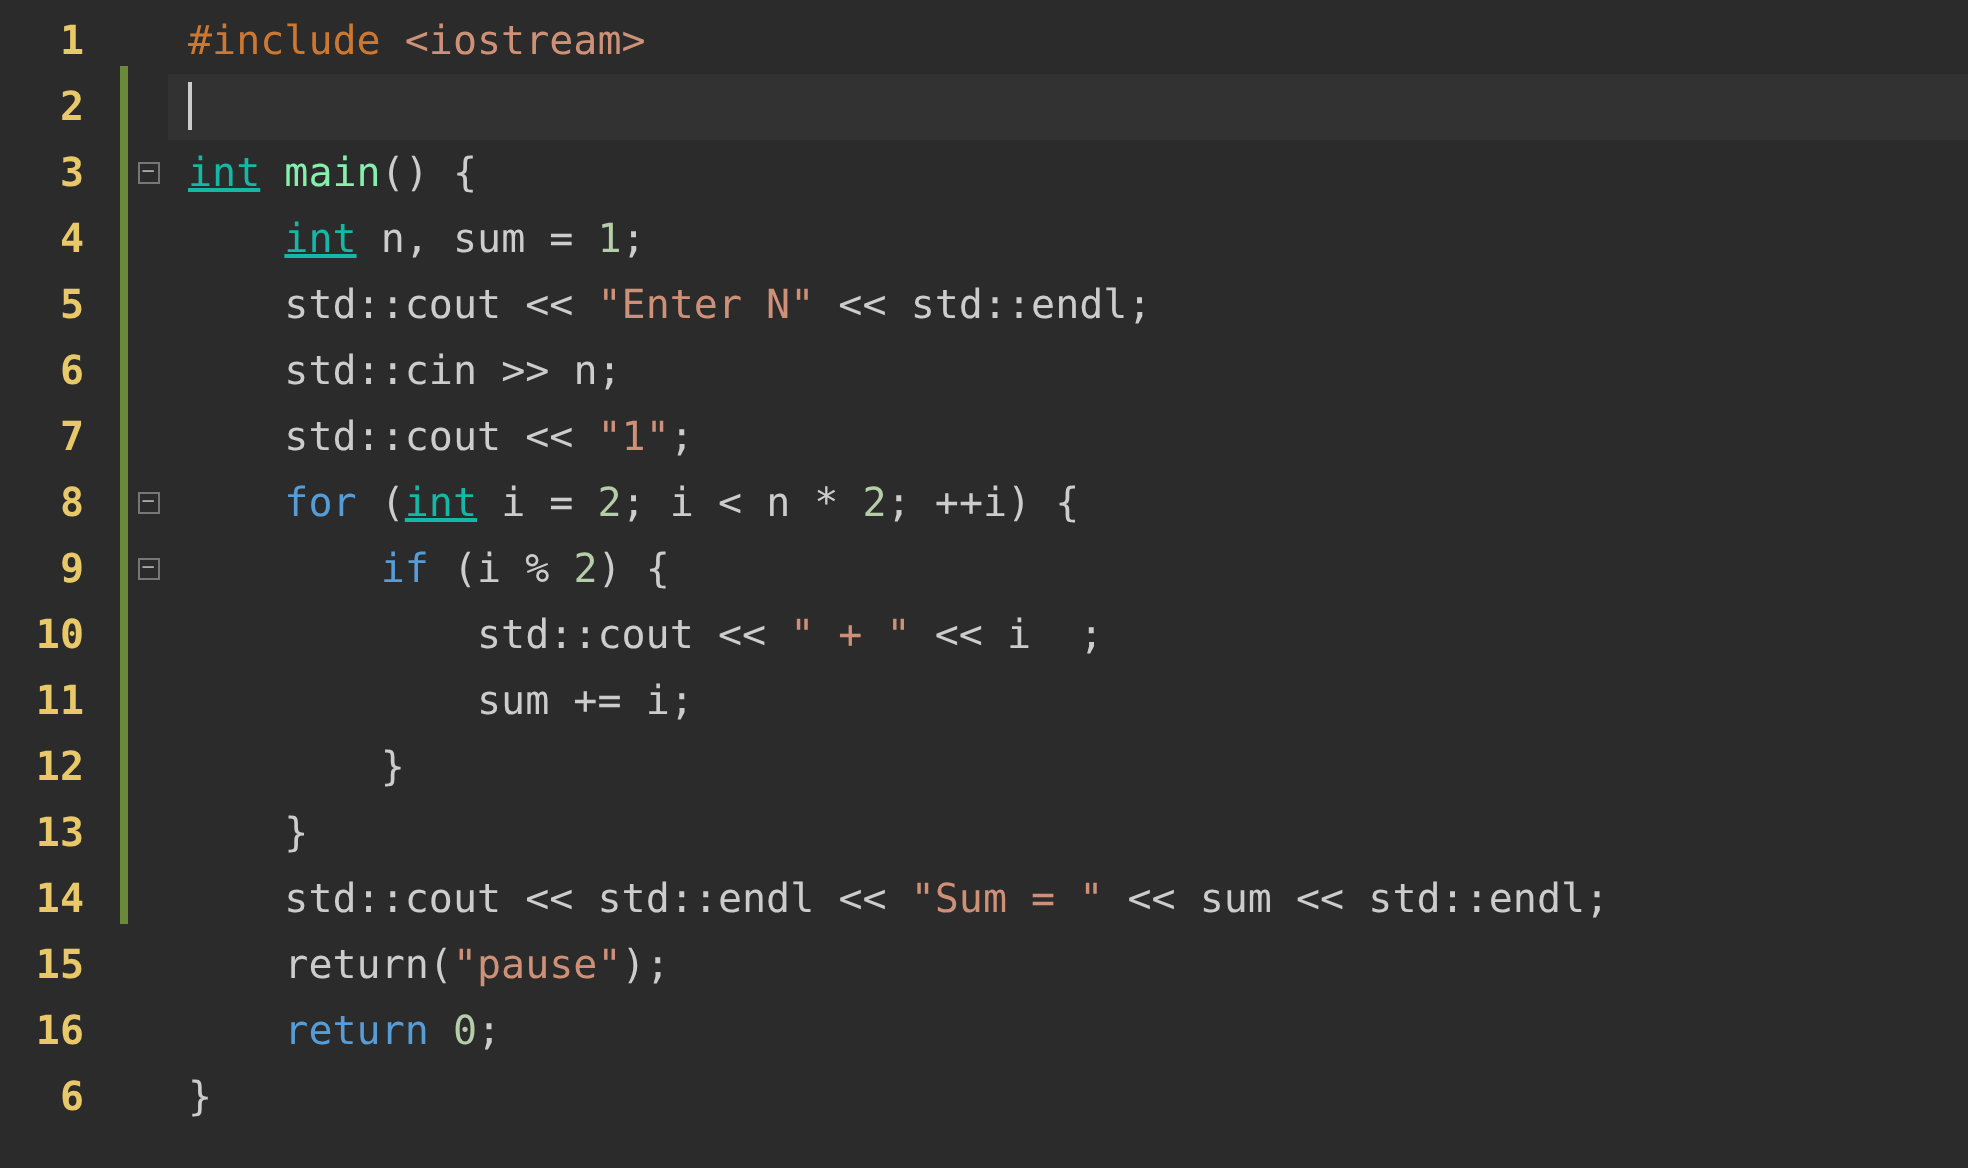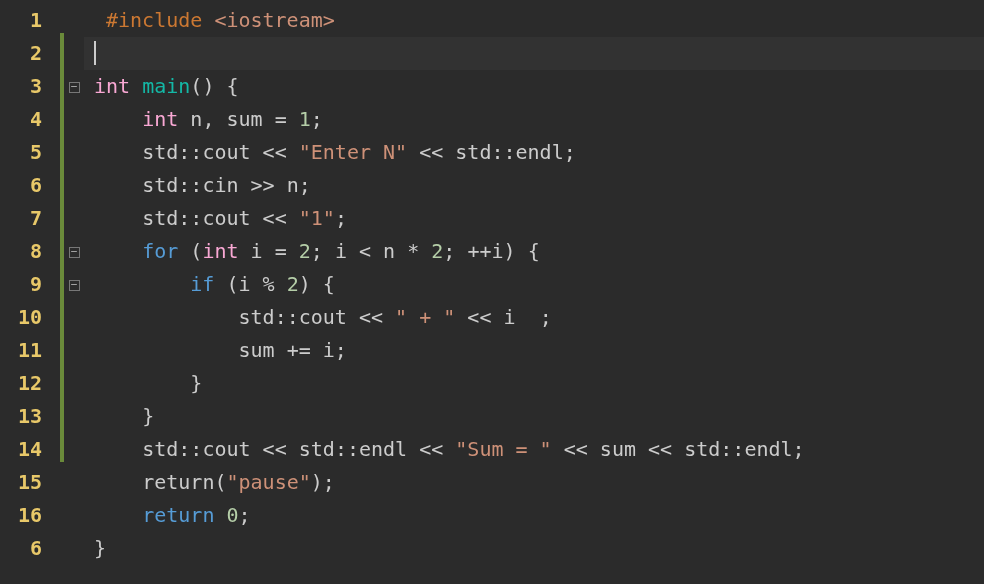--- a/index.html
+++ b/index.html
@@ -83,24 +83,24 @@
     }
     .cursor {
       display: inline-block;
       width: 2px;
       height: 24px;
       background: #cccccc;
       vertical-align: middle;
       position: relative;
       top: -2px;
     }
-    .tok-preproc { color: #cc7832; margin-left: 12px; }
+    .tok-preproc { color: #cc7832; }
     .tok-keyword { color: #569cd6; }
-    .tok-type { color: #f9a8d4; }
-    .tok-func { color: #14b8a6; }
+    .tok-type { color: #14b8a6; text-decoration: underline; }
+    .tok-func { color: #86efac; }
     .tok-ident { color: #cccccc; }
     .tok-punct { color: #cccccc; }
     .tok-op { color: #cccccc; }
     .tok-num { color: #b5cea8; }
     .tok-string { color: #ce9178; }
     .tok-angled { color: #ce9178; }
   </style>
 </head>
 <body>
 

